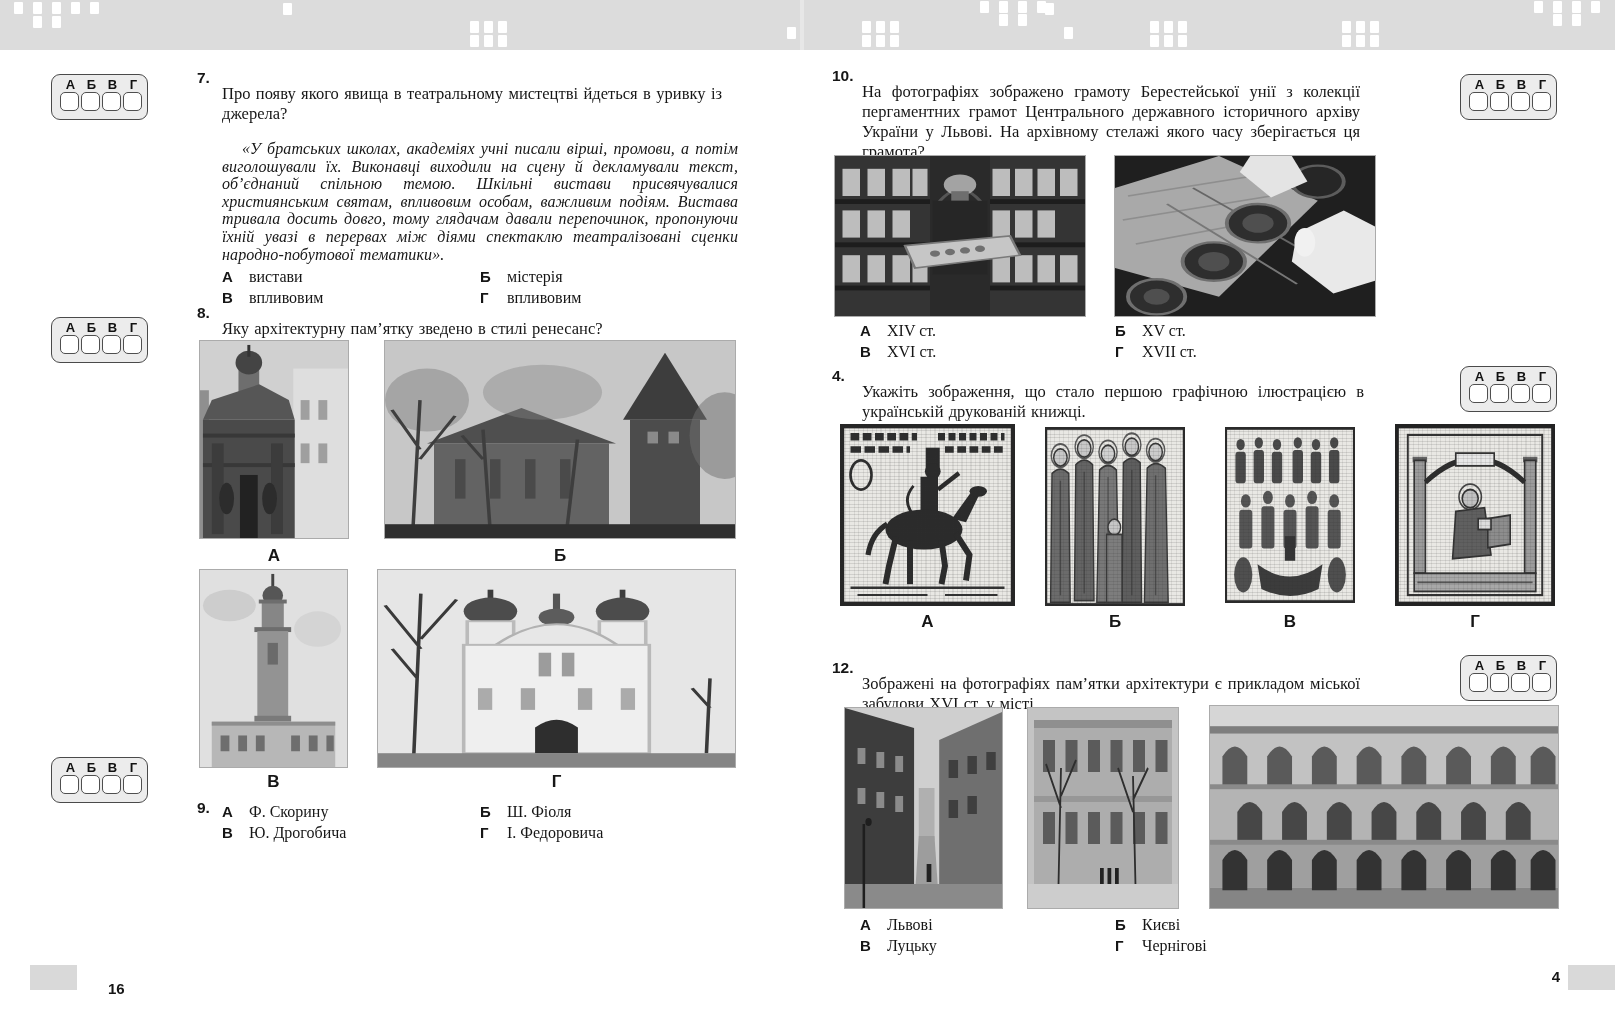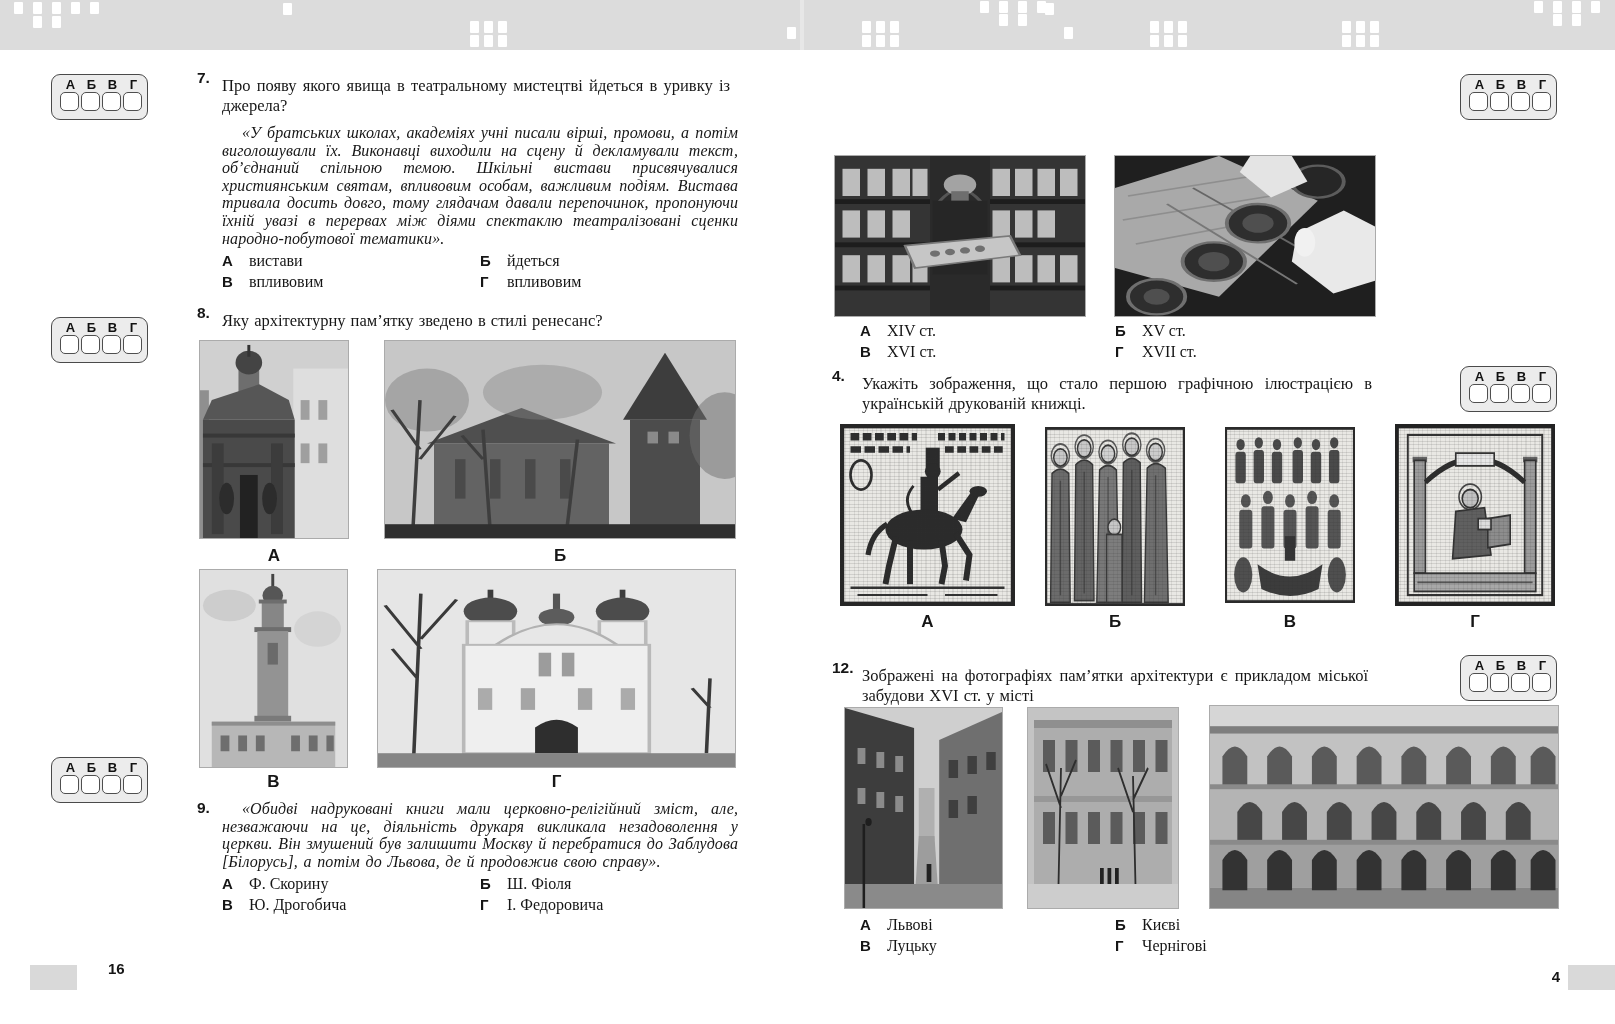--- a/index.html
+++ b/index.html
@@ -15,21 +15,21 @@
   .ansbox{position:absolute;width:97px;height:46px;background:#ececec;border:1.6px solid #4a4a4a;
     border-radius:9px;box-sizing:border-box;padding:3px 0 0 8px}
   .ansbox .ltrs{display:grid;grid-template-columns:repeat(4,21px);justify-items:center;
     font-family:"Liberation Sans",sans-serif;font-weight:bold;font-size:13px;color:#111;line-height:14px}
   .ansbox .cells{display:grid;grid-template-columns:repeat(4,21px)}
   .cell{width:19px;height:19px;background:#fff;border:1.4px solid #4f4f4f;border-radius:5px;box-sizing:border-box}
 
   
   .q{position:absolute}
   .qnum{position:absolute;left:0;top:1px;font-family:"Liberation Sans",sans-serif;font-weight:bold;font-size:15.5px}
-  .qtext{margin:8px;font-size:16.5px;line-height:20px;text-align:justify;word-spacing:1px}
+  .qtext{margin:16px;font-size:16.5px;line-height:20px;text-align:justify;word-spacing:1px}
   .ind-l{margin-left:25px}.ind-r{margin-left:30px}
   .quote{margin:2px 0 0 25px;font-style:italic;font-size:16px;line-height:17.6px;
     text-align:justify;text-indent:20px;letter-spacing:.1px;word-spacing:1.5px}
   .opts{margin:5px 0 0 25px;display:grid;grid-template-columns:258px auto;row-gap:3px;
     font-size:16px;line-height:18px}
   .opts.r{margin-left:28px;grid-template-columns:255px auto}
   .opt{display:flex}
   .opt .ltr{font-family:"Liberation Sans",sans-serif;font-weight:bold;width:27px;flex:none;font-size:15px}
 
   
@@ -192,21 +192,21 @@
     <div class="qnum">7.</div>
     <p class="qtext ind-l">Про появу якого явища в театральному мистецтві йдеться в уривку із джерела?</p>
     <p class="quote">«У братських школах, академіях учні писали вірші, промови, а потім виголошували їх. Виконавці виходили на сцену й декламували текст, об’єднаний спільною темою. Шкільні вистави присвячувалися християнським святам, впливовим особам, важливим подіям. Вистава тривала досить довго, тому глядачам давали перепочинок, пропонуючи їхній увазі в перервах між діями спектаклю театралізовані сценки народно-побутової тематики».</p>
     <div class="opts">
       <div class="opt">
           <span class="ltr">А</span>
           <span>вистави</span>
         </div>
       <div class="opt">
           <span class="ltr">Б</span>
-          <span>йдеться</span>
+          <span>містерія</span>
         </div>
       <div class="opt">
           <span class="ltr">В</span>
           <span>впливовим</span>
         </div>
       <div class="opt">
           <span class="ltr">Г</span>
           <span>впливовим</span>
         </div>
     </div>
@@ -317,41 +317,44 @@
         <rect x="68" y="60" width="4" height="11" fill="#ababab"></rect>
       <path d="M44,93 L44,80 Q50,72 56,80 L56,93 Z" fill="#2e2e2e"></path>
       <rect y="93" width="100" height="7" fill="#858585"></rect>
     </svg>
   </figure>
   <div class="imglabel" style="left:200px;top:772px;width:147px">В</div>
   <div class="imglabel" style="left:378px;top:772px;width:357px">Г</div>
 
   <section class="q" style="left:197px;top:798px;width:541px">
     <div class="qnum">9.</div>
-    <p class="quote">«Обидві надруковані книги мали церковно-релігійний зміст, але, незважаючи на це, діяльність друкаря викликала незадоволення у церкви. Він змушений був залишити Москву й перебратися до Заблудова [Білорусь], а потім до Львова, де й продовжив свою справу».</p>
     <div class="opts">
       <div class="opt">
           <span class="ltr">А</span>
           <span>Ф. Скорину</span>
         </div>
       <div class="opt">
           <span class="ltr">Б</span>
           <span>Ш. Фіоля</span>
         </div>
       <div class="opt">
           <span class="ltr">В</span>
           <span>Ю. Дрогобича</span>
         </div>
       <div class="opt">
           <span class="ltr">Г</span>
           <span>І. Федоровича</span>
         </div>
     </div>
   </section>
 
+  <section class="q" style="left:832px;top:66px;width:544px">
+    <div class="qnum">10.</div>
+    <p class="qtext ind-r">На фотографіях зображено грамоту Берестейської унії з колекції пергаментних грамот Центрального державного історичного архіву України у Львові. На архівному стелажі якого часу зберігається ця грамота?</p>
+  </section>
 
   <figure class="ph" style="left:835px;top:156px;width:250px;height:160px">
     <svg viewBox="0 0 100 100" preserveAspectRatio="none">
       <rect width="100" height="100" fill="#343434"></rect>
       <rect x="38" y="0" width="24" height="100" fill="#2a2a2a"></rect>
       <path d="M40,32 Q50,10 60,32" stroke="#555555" stroke-width="1.5" fill="none"></path>
       <g fill="#bdbdbd">
         <rect x="3" y="8" width="7" height="17"></rect>
           <rect x="13" y="8" width="7" height="17"></rect>
           <rect x="23" y="8" width="7" height="17"></rect>
@@ -696,17 +699,17 @@
           <span>Луцьку</span>
         </div>
       <div class="opt">
           <span class="ltr">Г</span>
           <span>Чернігові</span>
         </div>
     </div>
   </section>
 
   <div class="cornersq" style="left:30px;top:965px"></div>
-  <div class="pagenum" style="left:108px;top:960px">16</div>
+  <div class="pagenum" style="left:108px;top:980px">16</div>
   <div class="pagenum" style="left:1524px;top:968px;width:36px;text-align:right">4</div>
   <div class="cornersq" style="left:1568px;top:965px"></div>
 
 </div>
 
 </body></html>

